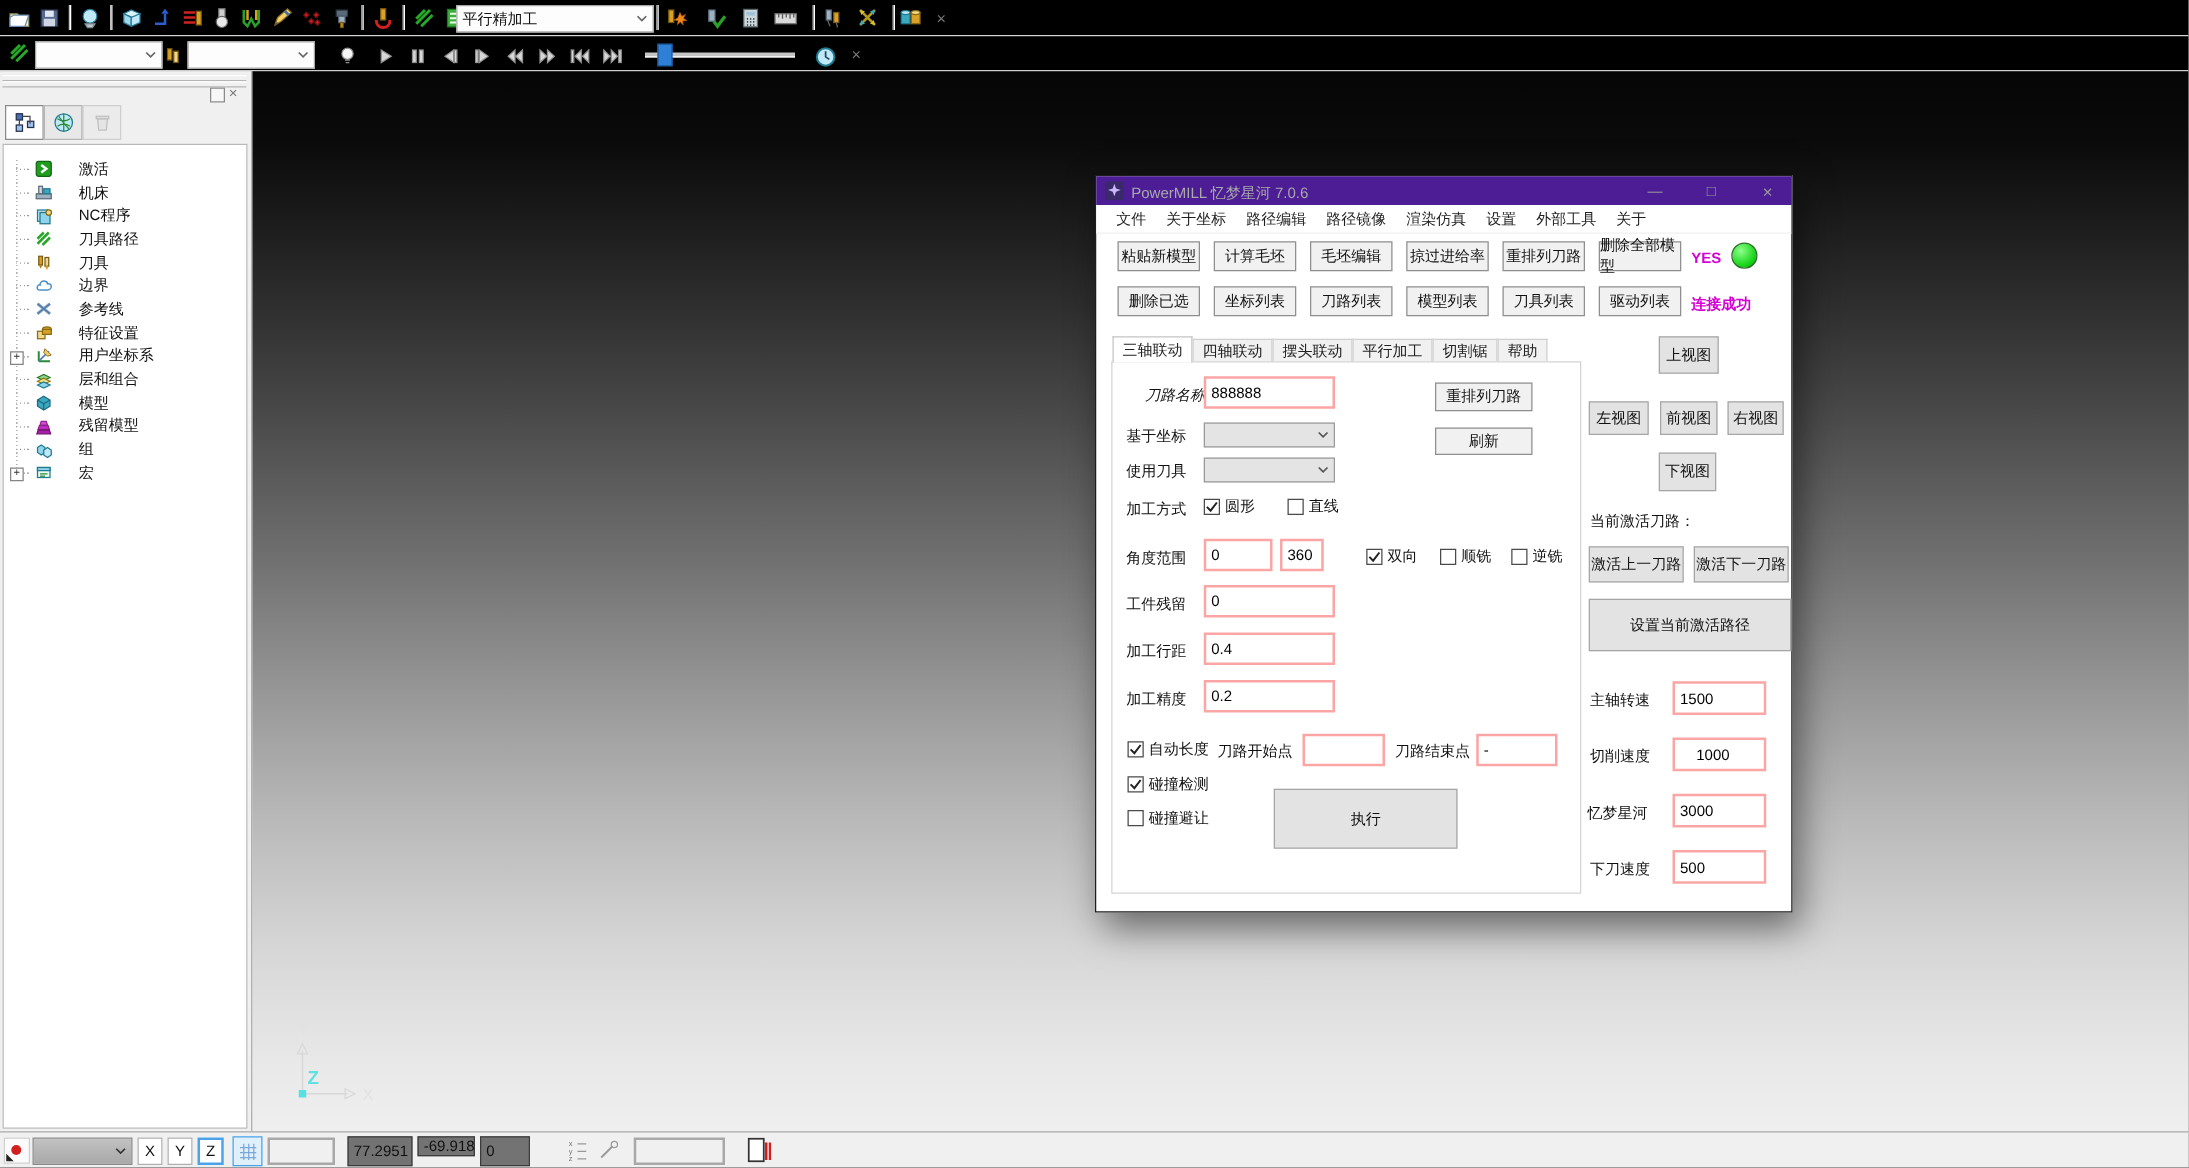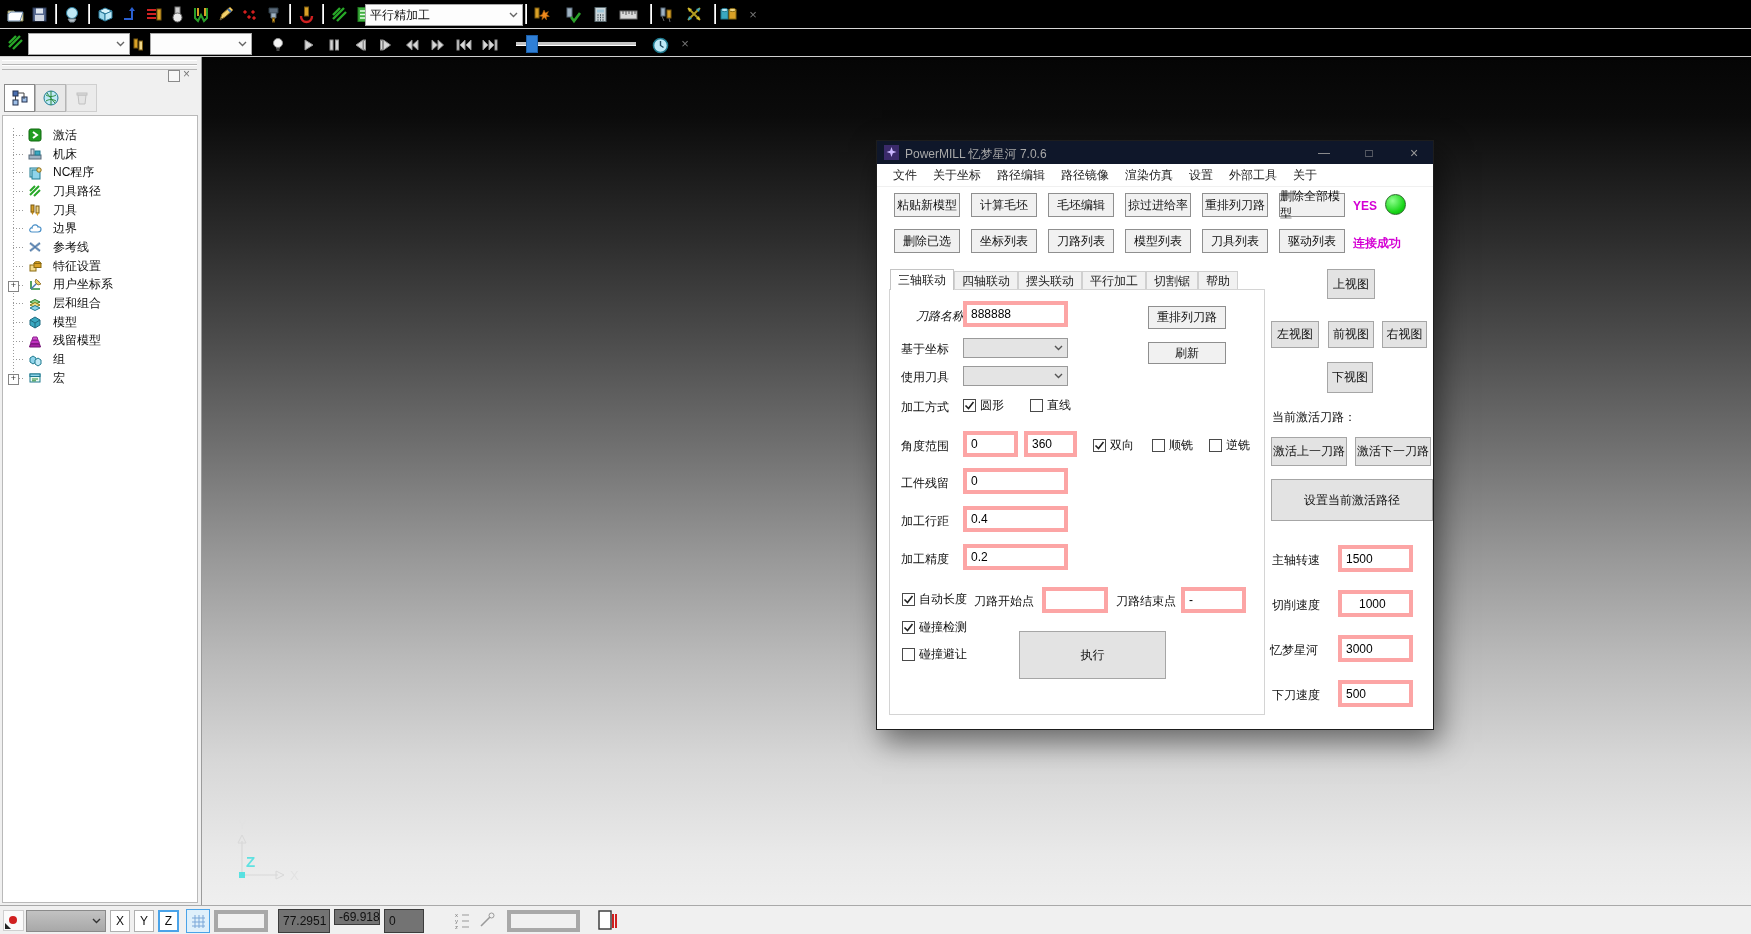--- a/index.html
+++ b/index.html
@@ -8,42 +8,42 @@
   .abs{position:absolute;}
   .tb{display:flex;align-items:center;background:#000000;}
   .tbtn{width:24px;height:24px;display:flex;align-items:center;justify-content:center;flex:0 0 auto;}
   .sep{width:1px;height:20px;background:#c2c2c2;margin:0 4px;box-shadow:1px 0 0 #ffffff;flex:0 0 auto;}
   .xbtn{width:18px;height:18px;display:flex;align-items:center;justify-content:center;color:#777;font-size:13px;}
   .ddl{background:#fdfdfd;border:1px solid #a8a8a8;display:flex;align-items:center;height:20px;padding:0 4px;justify-content:space-between;}
   .ddl.gray{background:#e4e4e4;border-color:#9a9a9a;}
   .chev svg{display:block;}
   .btn{background:#f1f1f1;border:1px solid #8f8f8f;display:flex;align-items:center;justify-content:center;font-size:12px;color:#111;box-sizing:border-box;}
   .btn.big{background:#e3e3e3;border-color:#a6a6a6;}
-  .fld{background:#fff;border:4px solid #fca5a5;font-size:12px;padding:0 4px;box-sizing:border-box;font-family:"Liberation Sans","DejaVu Sans",sans-serif;}
+  .fld{background:#fff;border:2px solid #fca5a5;font-size:12px;padding:0 4px;box-sizing:border-box;font-family:"Liberation Sans","DejaVu Sans",sans-serif;}
   input.fld{outline:none;}
   .lbl{font-size:12px;color:#111;white-space:nowrap;}
   .mag{color:#d400d4;font-weight:bold;}
   .cb{width:13px;height:13px;background:#fff;border:1px solid #4a4a4a;display:inline-flex;align-items:center;justify-content:center;box-sizing:border-box;flex:0 0 auto;}
   .cbrow{display:flex;align-items:center;gap:4px;}
   
   #explorer{border-right:1px solid #9b9b9b;box-sizing:border-box;background:#f0f0f0;}
   .grip{position:absolute;left:2px;right:4px;height:3px;border-top:1px solid #fff;border-bottom:1px solid #b5b5b5;}
   .ptab{width:31px;height:28px;display:flex;align-items:center;justify-content:center;border:1px solid #b5b5b5;background:#e8e8e8;box-sizing:border-box;}
   .ptab.on{background:#fff;border-color:#8a8a8a;}
   .tree{position:absolute;left:2px;top:58px;right:3px;bottom:2px;background:#fff;border:1px solid #b9b9b9;overflow:hidden;}
   .tree-lines{position:absolute;left:10px;top:12px;width:1px;height:250px;background:repeating-linear-gradient(180deg,#9a9a9a 0 1px,transparent 1px 3px);}
-  .titem{height:18.7px;display:flex;align-items:center;gap:11px;position:relative;padding-left:24px;font-size:12px;}
+  .titem{height:18.7px;display:flex;align-items:center;gap:21px;position:relative;padding-left:24px;font-size:12px;}
   .titem::before{content:"";position:absolute;left:10px;top:9px;width:11px;height:1px;background:repeating-linear-gradient(90deg,#9a9a9a 0 1px,transparent 1px 3px);}
   .exp{position:absolute;left:5px;top:5px;width:9px;height:9px;border:1px solid #848484;background:#fff;font-size:9px;line-height:7px;text-align:center;color:#333;z-index:2;}
   .ticon{width:15px;height:15px;flex:0 0 auto;display:flex;align-items:center;justify-content:center;}
   
   #viewport{background:linear-gradient(180deg,#050505 0%,#0b0b0b 7%,#2e2e2e 22%,#4b4b4b 33%,#707070 46%,#989898 59%,#bababa 71%,#d7d7d7 83%,#e9e9e9 94%,#efefef 100%);}
   
   #dialog{background:#fff;border:1px solid #1d1d1d;box-shadow:6px 12px 28px rgba(0,0,0,.5);box-sizing:border-box;z-index:5;}
-  #dlg-title{position:absolute;left:0;top:0;right:0;height:23px;background:#0f172a;display:flex;align-items:center;color:#a9a9a9;}
+  #dlg-title{position:absolute;left:0;top:0;right:0;height:23px;background:#4c1d95;display:flex;align-items:center;color:#a9a9a9;}
   .wctl{position:absolute;top:0;width:30px;height:23px;display:flex;align-items:center;justify-content:center;color:#9a9a9a;font-size:12px;}
   #dlg-menu{position:absolute;left:0;top:23px;right:0;height:22px;background:#fff;display:flex;align-items:center;padding-left:8px;border-bottom:1px solid #f0f0f0;}
   #dlg-menu span{padding:0 8px;color:#1f1f1f;}
   .groupbox{position:absolute;border:1px solid #d4d4d4;background:#fff;}
   .tab{height:19px;display:flex;align-items:center;justify-content:center;padding:0 7px;border:1px solid #d0d0d0;border-bottom:none;background:#f1f1f1;box-sizing:border-box;font-size:12px;color:#222;}
   .tab.on{background:#fff;height:21px;margin-top:-2px;border-color:#c4c4c4;position:relative;z-index:2;}
   
   #statusbar{border-top:1px solid #a9a9a9;box-sizing:border-box;background:#f0f0f0;}
   .coordbox{background:#737373;border:1px solid #3c3c3c;font-size:12px;display:flex;align-items:center;padding:0 4px;box-sizing:border-box;}
 </style>
@@ -559,21 +559,21 @@
           </svg>
         </span>
       <span class="lbl">圆形</span>
       <span style="width:18px;"></span>
       <span class="cb"></span>
       <span class="lbl">直线</span>
     </div>
 
     <span class="abs lbl" style="left:24px;top:297px;">角度范围</span>
     <input class="abs fld" readonly="" style="left: 86px; top: 290px; width: 55px; height: 26px;" value="0">
-    <input class="abs fld" readonly="" style="left: 147px; top: 290px; width: 53px; height: 26px;" value="360">
+    <input class="abs fld" readonly="" style="left: 147px; top: 290px; width: 35px; height: 26px;" value="360">
     <div class="abs cbrow" style="left:216px;top:296px;">
       <span class="cb">
           <svg width="11" height="11">
             <path d="M1.5 5.5l3 3 5-6.5" fill="none" stroke="#222" stroke-width="1.6"></path>
           </svg>
         </span>
       <span class="lbl">双向</span>
       <span style="width:10px;"></span>
       <span class="cb"></span>
       <span class="lbl">顺铣</span>

